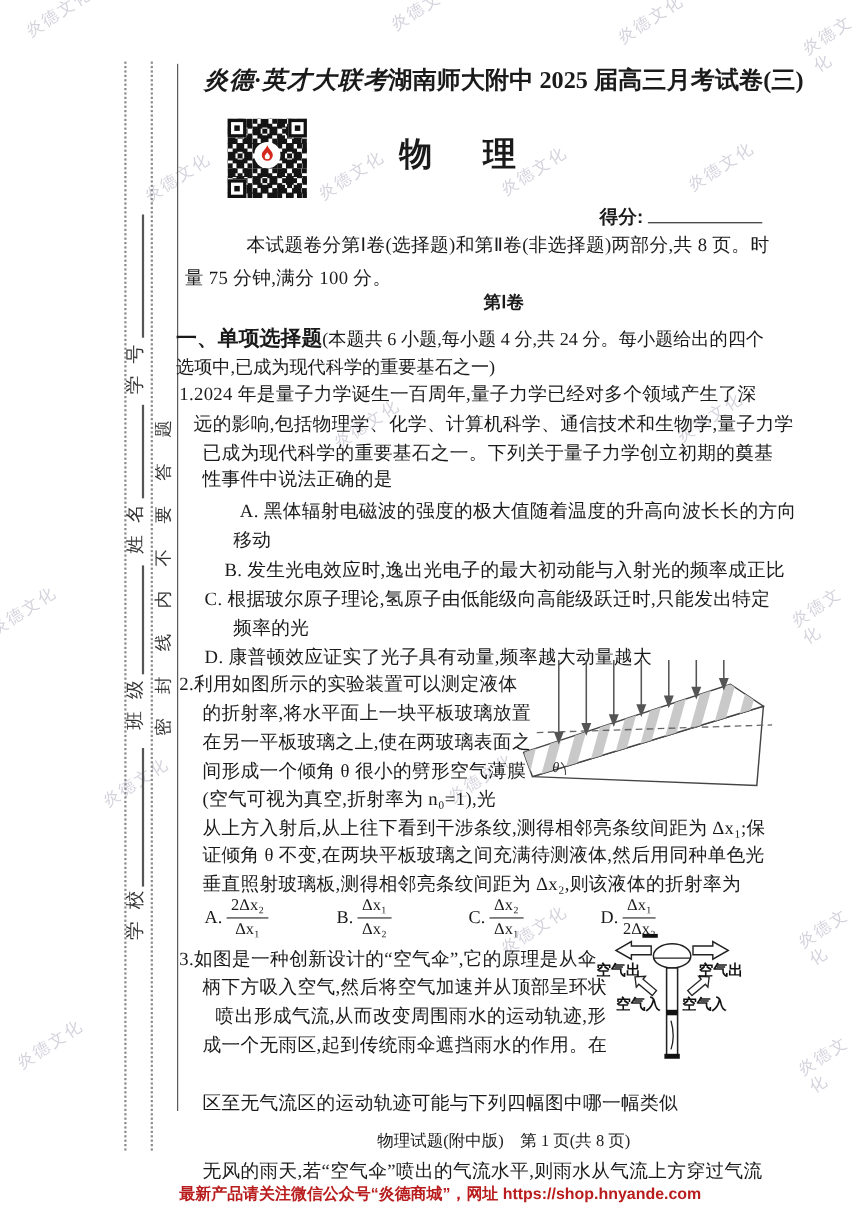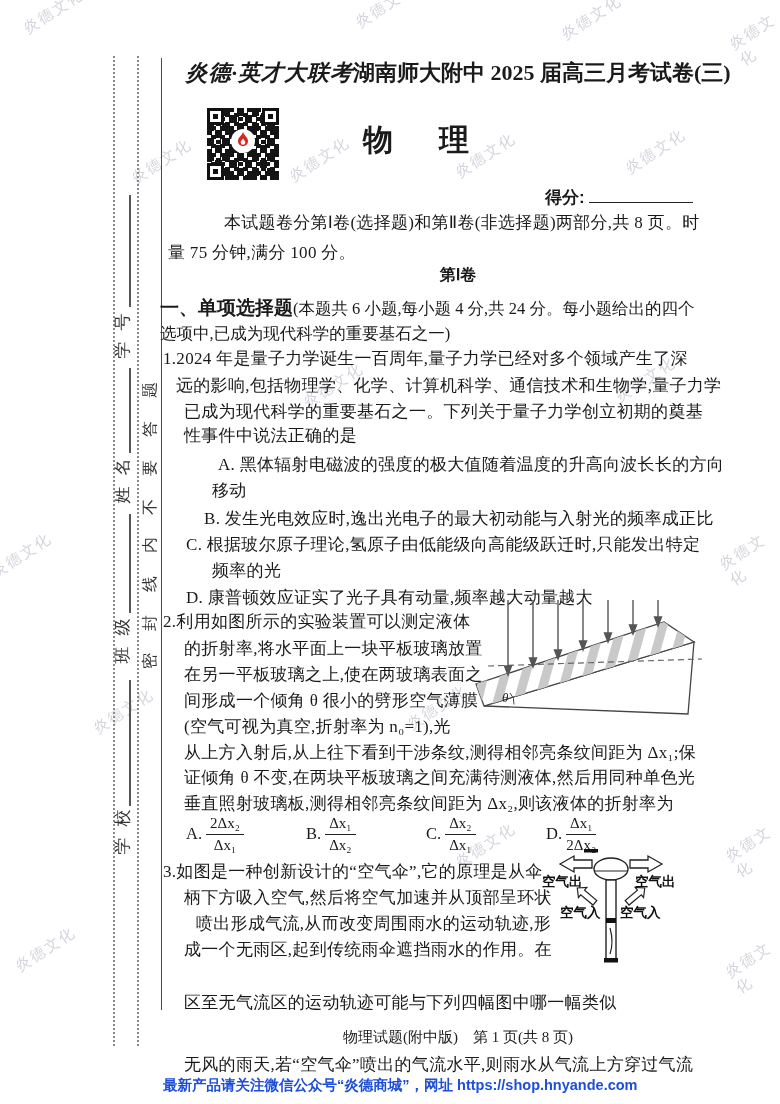--- a/index.html
+++ b/index.html
@@ -22,21 +22,21 @@
   .subject{font-family:"Liberation Sans",sans-serif;font-weight:bold;font-size:30px;letter-spacing:8px;}
   .score{font-family:"Liberation Sans",sans-serif;font-weight:bold;font-size:17px;}
   .score-line{display:inline-block;width:104px;border-bottom:1.5px solid #222;height:15px;}
   .part-title{font-family:"Liberation Sans",sans-serif;font-weight:bold;font-size:16px;}
   .sec-bold{font-family:"Liberation Sans",sans-serif;font-weight:bold;font-size:19px;}
   .frac{display:inline-block;text-align:center;vertical-align:middle;font-size:15px;line-height:1.25;}
   .frac .num{display:block;border-bottom:1.3px solid #222;padding:0 4px 1px;}
   .frac .den{display:block;padding-top:1px;}
   .opt-label{font-size:16.5px;margin-right:4px;vertical-align:middle;}
   .footer{font-size:15px;color:#222;}
-  .banner{font-family:"Liberation Sans",sans-serif;font-weight:bold;font-size:14.5px;color:#1d4ed8;}
+  .banner{font-family:"Liberation Sans",sans-serif;font-weight:bold;font-size:14.5px;color:#b91c1c;}
   
   .qr{position:absolute;left:205px;top:106px;width:76px;height:76px;}
   .qr-modules{position:absolute;inset:2px;
      background:
        conic-gradient(#141414 0 25%, transparent 0 50%, #141414 0 75%, transparent 0),
        conic-gradient(transparent 0 25%, #141414 0 50%, transparent 0 75%, #141414 0);
      background-size:9px 9px, 15px 15px;}
   .finder{position:absolute;width:17px;height:17px;border:3.2px solid #111;background:#fff;box-sizing:border-box;}
   .finder::after{content:"";position:absolute;left:2.6px;top:2.6px;width:5.6px;height:5.6px;background:#111;}
   .f-tl{left:2px;top:2px;} .f-tr{right:2px;top:2px;} .f-bl{left:2px;bottom:2px;}

